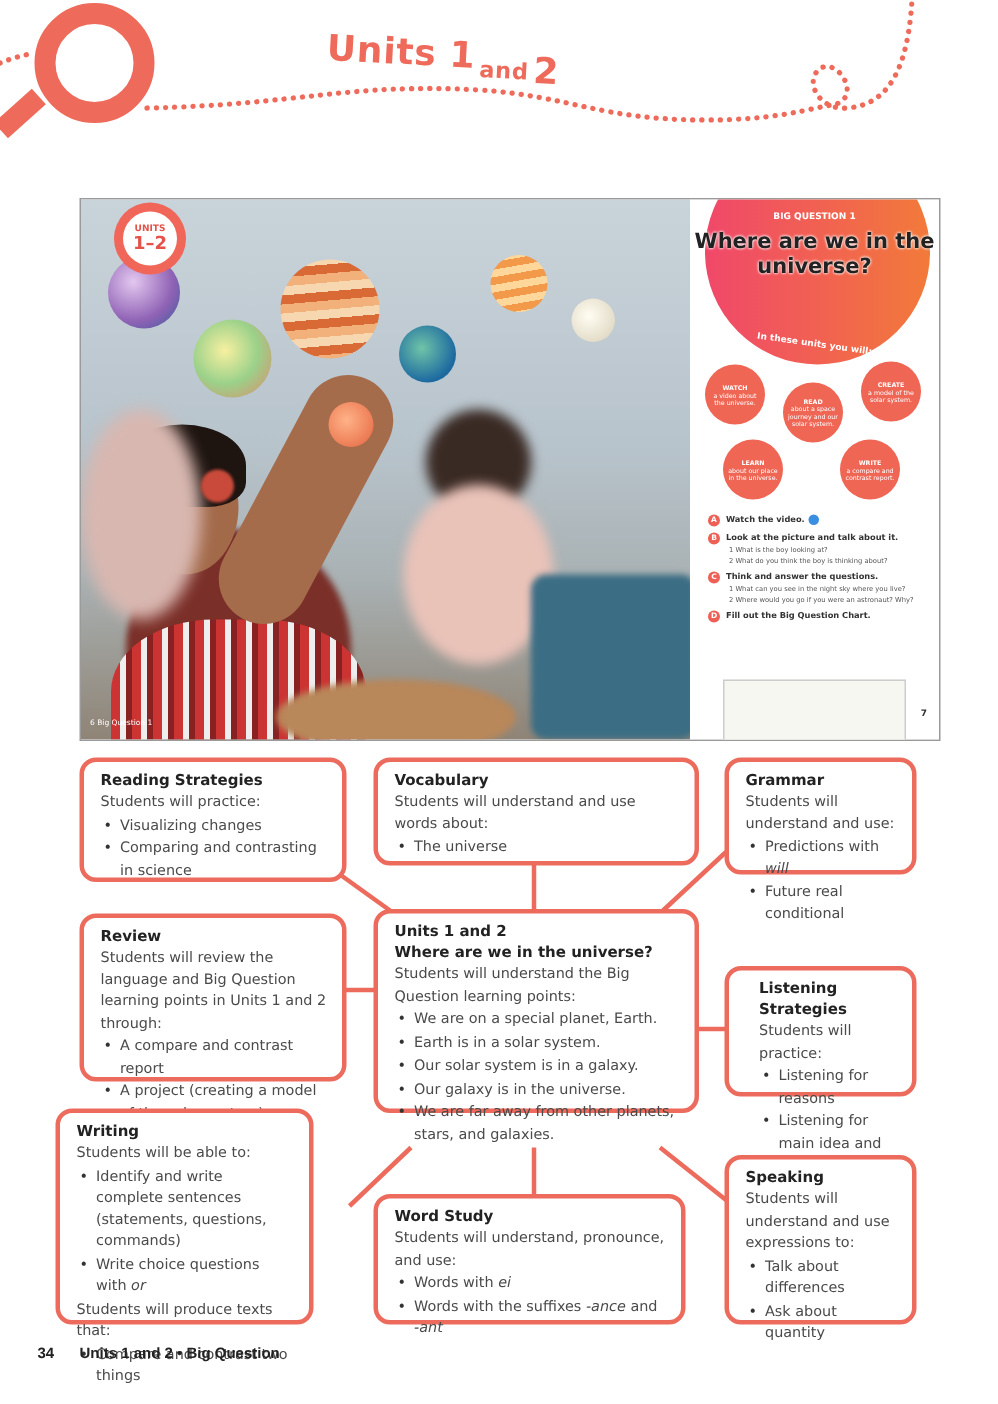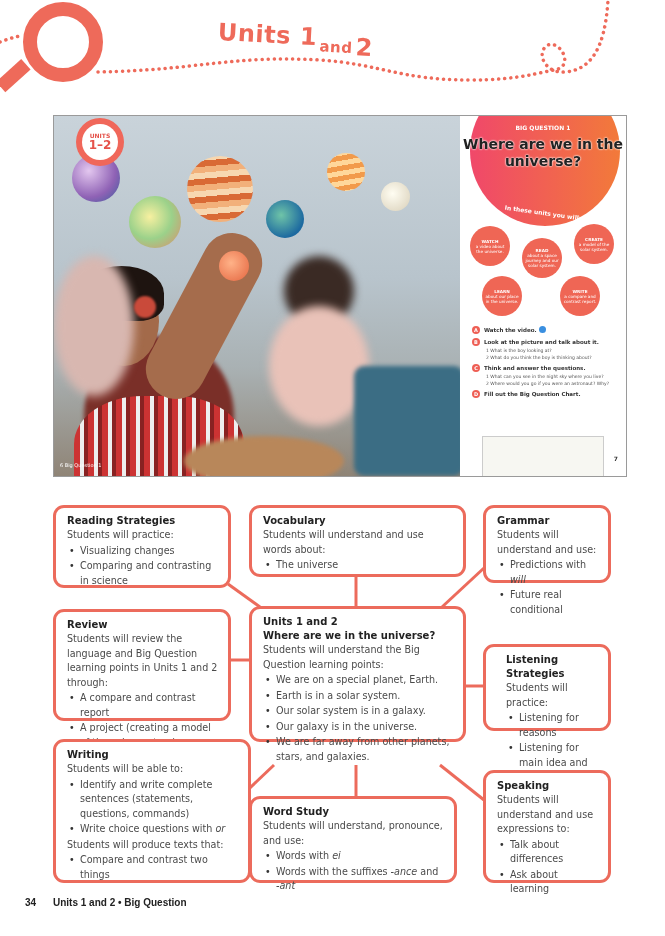--- a/index.html
+++ b/index.html
@@ -4,21 +4,21 @@
 <style>
   html, body { margin:0; padding:0; background:#fff; }
   body { width:665px; height:936px; position:relative; overflow:hidden; font-family:"DejaVu Sans", sans-serif; color:#3a3a3a; }
   
   .header-svg { position:absolute; left:0; top:0; width:665px; height:110px; }
   .title { position:absolute; left:218px; top:18px; font-family:"DejaVu Sans", sans-serif; font-weight:bold; color:#ee6a5a; font-size:24px; transform:rotate(3deg); transform-origin:left center; letter-spacing:0.5px; white-space:nowrap; }
   .title .and { font-size:15px; position:relative; top:6px; margin:0 3px; }
   .title .two { position:relative; top:8px; }
 
   
-  .hero { position:absolute; left:53px; top:115px; width:574px; height:362px; border:1px solid #9a9a9a; box-sizing:border-box; overflow:hidden; background:#fff; }
+  .hero { position:absolute; left:53px; top:132px; width:574px; height:362px; border:1px solid #9a9a9a; box-sizing:border-box; overflow:hidden; background:#fff; }
   .photo { position:absolute; left:0; top:0; width:406px; height:360px; background:linear-gradient(180deg,#c9d3da 0%,#b8c4cc 45%,#a9b1b3 70%,#8f8476 100%); overflow:hidden; }
   .photo .blob { position:absolute; border-radius:50%; }
   .badge { position:absolute; left:22px; top:2px; width:48px; height:48px; border-radius:50%; background:#f0675a; display:flex; align-items:center; justify-content:center; }
   .badge-inner { width:36px; height:36px; border-radius:50%; background:#fff; display:flex; flex-direction:column; align-items:center; justify-content:center; color:#e5524a; font-weight:bold; }
   .badge-inner .u { font-size:6px; line-height:7px; }
   .badge-inner .n { font-size:12px; line-height:13px; }
   .photo-caption { position:absolute; left:6px; bottom:8px; color:#fff; font-size:5px; }
   .side { position:absolute; left:406px; top:0; width:166px; height:360px; background:#fff; }
   .bq-circle { position:absolute; left:10px; top:-40px; width:150px; height:150px; border-radius:50%; background:linear-gradient(90deg,#f0486a,#f27a3a); }
   .bq-label { position:absolute; left:0; width:166px; top:8px; text-align:center; color:#fff; font-size:6px; font-weight:bold; }
@@ -203,21 +203,21 @@
 
 <div class="box" style="left:483px;top:644px;width:128px;height:87px;padding-left:20px;">
   <h3>Listening Strategies</h3>
   <p>Students will practice:</p>
   <ul>
     <li>Listening for reasons</li>
     <li>Listening for main idea and numbers</li>
   </ul>
 </div>
 
-<div class="box" style="left:53px;top:739px;width:198px;height:144px;">
+<div class="box" style="left:37px;top:739px;width:172px;height:144px;">
   <h3>Writing</h3>
   <p>Students will be able to:</p>
   <ul>
     <li>Identify and write complete sentences (statements, questions, commands)</li>
     <li><span>Write choice questions with </span><i>or</i></li>
   </ul>
   <p>Students will produce texts that:</p>
   <ul>
     <li>Compare and contrast two things</li>
   </ul>
@@ -230,19 +230,19 @@
     <li><span>Words with </span><i>ei</i></li>
     <li><span>Words with the suffixes </span><i>-ance</i><span> and </span><i>-ant</i></li>
   </ul>
 </div>
 
 <div class="box" style="left:483px;top:770px;width:128px;height:113px;">
   <h3>Speaking</h3>
   <p>Students will understand and use expressions to:</p>
   <ul>
     <li>Talk about differences</li>
-    <li>Ask about learning</li>
+    <li>Ask about quantity</li>
   </ul>
 </div>
 
 <div class="footer">
   <span class="pg">34</span><span>Units 1 and 2 • Big Question</span>
 </div>
 
 </body></html>

